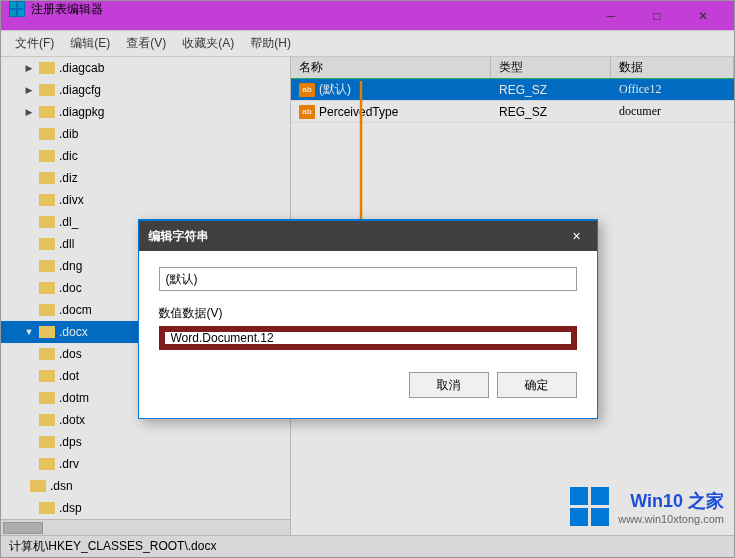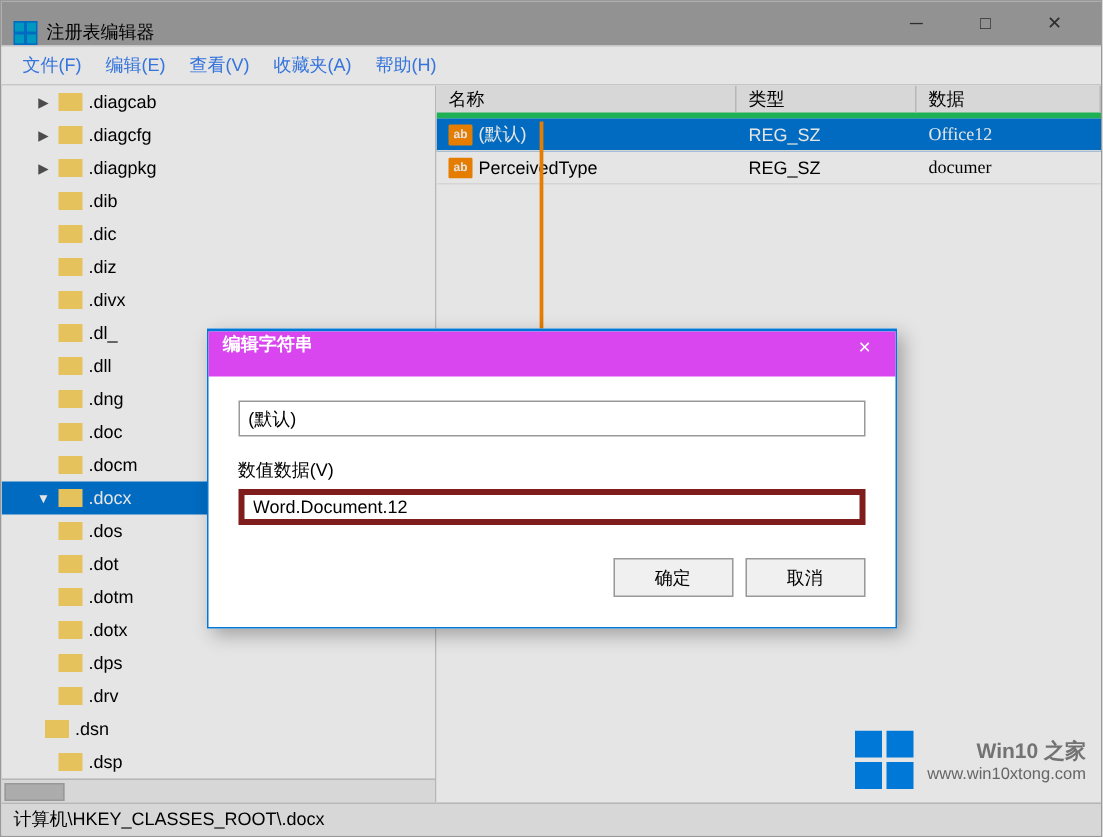--- a/index.html
+++ b/index.html
@@ -19,24 +19,24 @@
       height: 558px;
       background: #ffffff;
       border: 1px solid #999;
       display: flex;
       flex-direction: column;
       position: relative;
     }
 
     
     .title-bar {
-      background: #a3a3a3;
+      background: #d946ef;
       height: 30px;
       display: flex;
-      align-items: flex-end;
+      align-items: flex-start;
       padding: 0 8px;
       border-bottom: 1px solid #ddd;
       user-select: none;
     }
     .title-bar-icon {
       width: 16px;
       height: 16px;
       margin-right: 6px;
       background: #0078d7;
       display: flex;
@@ -74,21 +74,21 @@
       background: #ffffff;
       border-bottom: 1px solid #ddd;
       display: flex;
       align-items: center;
       padding: 0 6px;
     }
     .menu-item {
       padding: 2px 8px;
       cursor: pointer;
       font-size: 12px;
-      color: #3b82f6;
+      color: #404040;
     }
 
     
     .content-area {
       flex: 1;
       display: flex;
       overflow: hidden;
     }
 
     
@@ -161,21 +161,21 @@
       flex-direction: column;
       overflow: hidden;
     }
     .reg-table {
       flex: 1;
       overflow: hidden;
     }
     .reg-table-header {
       display: flex;
       background: #f0f0f0;
-      border-bottom: 4px solid #22c55e;
+      border-bottom: 1px solid #22c55e;
       height: 22px;
       align-items: center;
     }
     .reg-col {
       padding: 0 8px;
       font-size: 12px;
       font-weight: normal;
       border-right: 1px solid #ccc;
       height: 100%;
       display: flex;
@@ -243,24 +243,25 @@
     .dialog {
       background: #ffffff;
       border: 1px solid #0078d7;
       border-top: 2px solid #0078d7;
       width: 460px;
       box-shadow: 4px 4px 12px rgba(0,0,0,0.3);
       position: relative;
       top: 40px;
     }
     .dialog-title-bar {
-      background: #d946ef;
+      background: #404040;
       color: white;
       height: 30px;
       display: flex;
+      align-items: center;
       padding: 0 10px;
       font-size: 12px;
       font-weight: bold;
     }
     .dialog-title-text {
       flex: 1;
     }
     .dialog-close-btn {
       width: 20px;
       height: 20px;
@@ -285,21 +286,21 @@
       width: 100%;
       height: 24px;
       border: 1px solid #999;
       padding: 2px 6px;
       font-size: 12px;
       margin-bottom: 14px;
       background: #fff;
       outline: none;
     }
     .dialog-input.value-input {
-      border: 4px solid #7f1d1d;
+      border: 6px solid #7f1d1d;
       background: #fff;
     }
     .dialog-buttons {
       display: flex;
       justify-content: flex-end;
       gap: 8px;
       margin-top: 8px;
     }
     .dialog-btn {
       width: 80px;
@@ -333,23 +334,23 @@
     }
     .win-logo {
       width: 40px;
       height: 40px;
     }
     .watermark-text {
       text-align: right;
       color: #0078d7;
     }
     .watermark-text .line1 {
-      font-size: 14px;
+      font-size: 18px;
       font-weight: bold;
-      color: #737373;
+      color: #1d4ed8;
     }
     .watermark-text .line2 {
       font-size: 11px;
       color: #666;
     }
 
     
     .tree-scroll::-webkit-scrollbar { width: 16px; }
     .tree-scroll::-webkit-scrollbar-track { background: #f0f0f0; }
     .tree-scroll::-webkit-scrollbar-thumb { background: #c0c0c0; border: 1px solid #aaa; }
@@ -544,22 +545,22 @@
     <div class="dialog">
       <div class="dialog-title-bar">
         <span class="dialog-title-text">编辑字符串</span>
         <button class="dialog-close-btn">×</button>
       </div>
       <div class="dialog-body">
         <input class="dialog-input" type="text" readonly="" value="(默认)" style="">
         <div class="dialog-label">数值数据(V)</div>
         <input class="dialog-input value-input" type="text" value="Word.Document.12" style="">
         <div class="dialog-buttons">
+          <button class="dialog-btn">取消</button>
           <button class="dialog-btn primary">确定</button>
-          <button class="dialog-btn">取消</button>
         </div>
       </div>
     </div>
   </div>
 
   <div class="watermark">
     <svg class="win-logo" viewBox="0 0 40 40">
       <rect x="0" y="0" width="18" height="18" fill="#0078d7"></rect>
       <rect x="21" y="0" width="18" height="18" fill="#0078d7"></rect>
       <rect x="0" y="21" width="18" height="18" fill="#0078d7"></rect>

